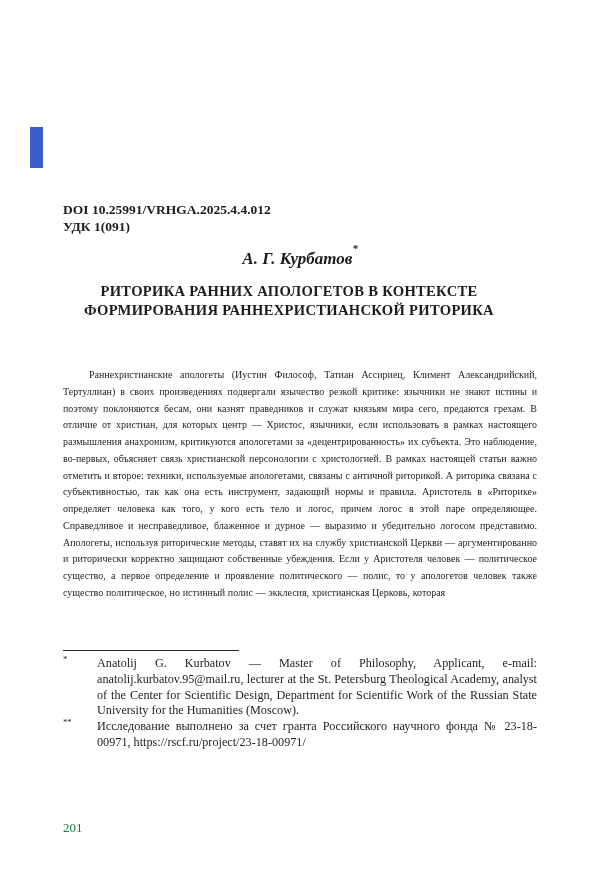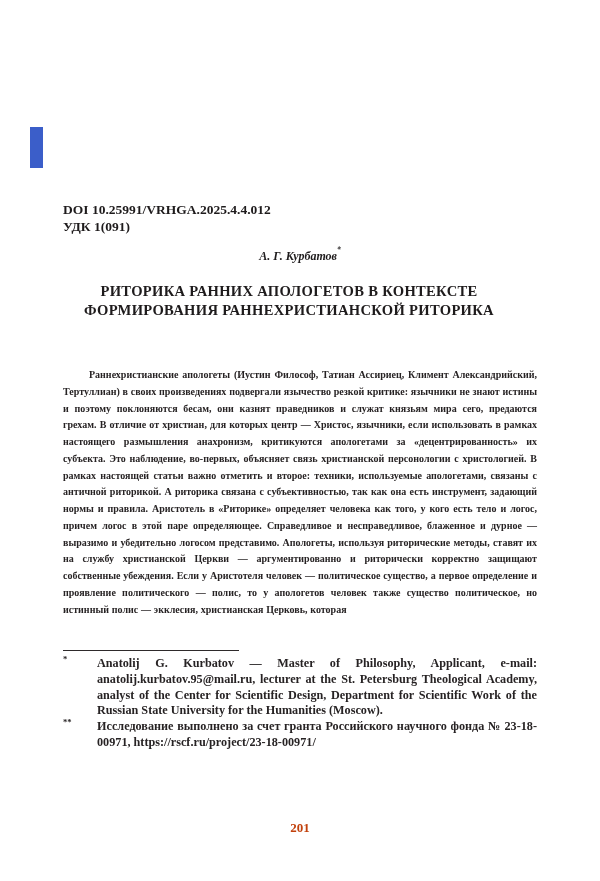--- a/index.html
+++ b/index.html
@@ -1,15 +1,15 @@
 <!DOCTYPE html>
 <html lang="ru"><head>
 <meta charset="utf-8">
 <style>
-  * { margin:0; padding:0; box-sizing:border-box;font-weight:bold; }
+  * { margin:0; padding:0; box-sizing:border-box; }
   html,body { background:#ffffff; }
   .page {
     position:relative;
     width:600px; height:881px;
     background:#ffffff;
     font-family:"Liberation Serif","DejaVu Serif",serif;
     color:#242122;
     overflow:hidden;
   }
   .annot-marker {
@@ -17,21 +17,21 @@
     width:13px; height:41px;
   }
   .meta-block {
     position:absolute; left:63px; top:201px; width:474px;
     font-weight:700; font-size:13.5px; line-height:17px;
     color:#1e1b1c;
   }
   .author-line {
     position:absolute; left:63px; top:248px; width:474px;
     text-align:center;
-    font-weight:700; font-style:italic; font-size:12px;
+    font-weight:700; font-style:italic; font-size:17px;
     color:#1e1b1c;
   }
   .article-title {
     position:absolute; left:52px; top:282px; width:474px;
     text-align:center;
     font-weight:700; font-size:14.6px; line-height:19.3px;
     letter-spacing:0.3px;
     color:#1e1b1c;
   }
   sup.fnmark {
@@ -62,22 +62,22 @@
   }
   .footnote .fn-marker-cell .fnmark { top:-0.25em; font-size:72%; }
   .footnote .fn-body {
     flex:1;
     font-size:12.2px; line-height:15.8px;
     text-align:justify;
     color:#272324;
   }
   .page-number {
     position:absolute; left:63px; top:820px; width:474px;
-    text-align:center;
-    font-size:13px; color:#c2410c;
+    text-align:left;
+    font-size:13px; color:#15803d;
   }
 </style>
 </head>
 <body>
 
 <div class="page">
 
   <div class="annot-marker" style="background: rgb(59, 94, 201);"></div>
 
   <div class="meta-block">

